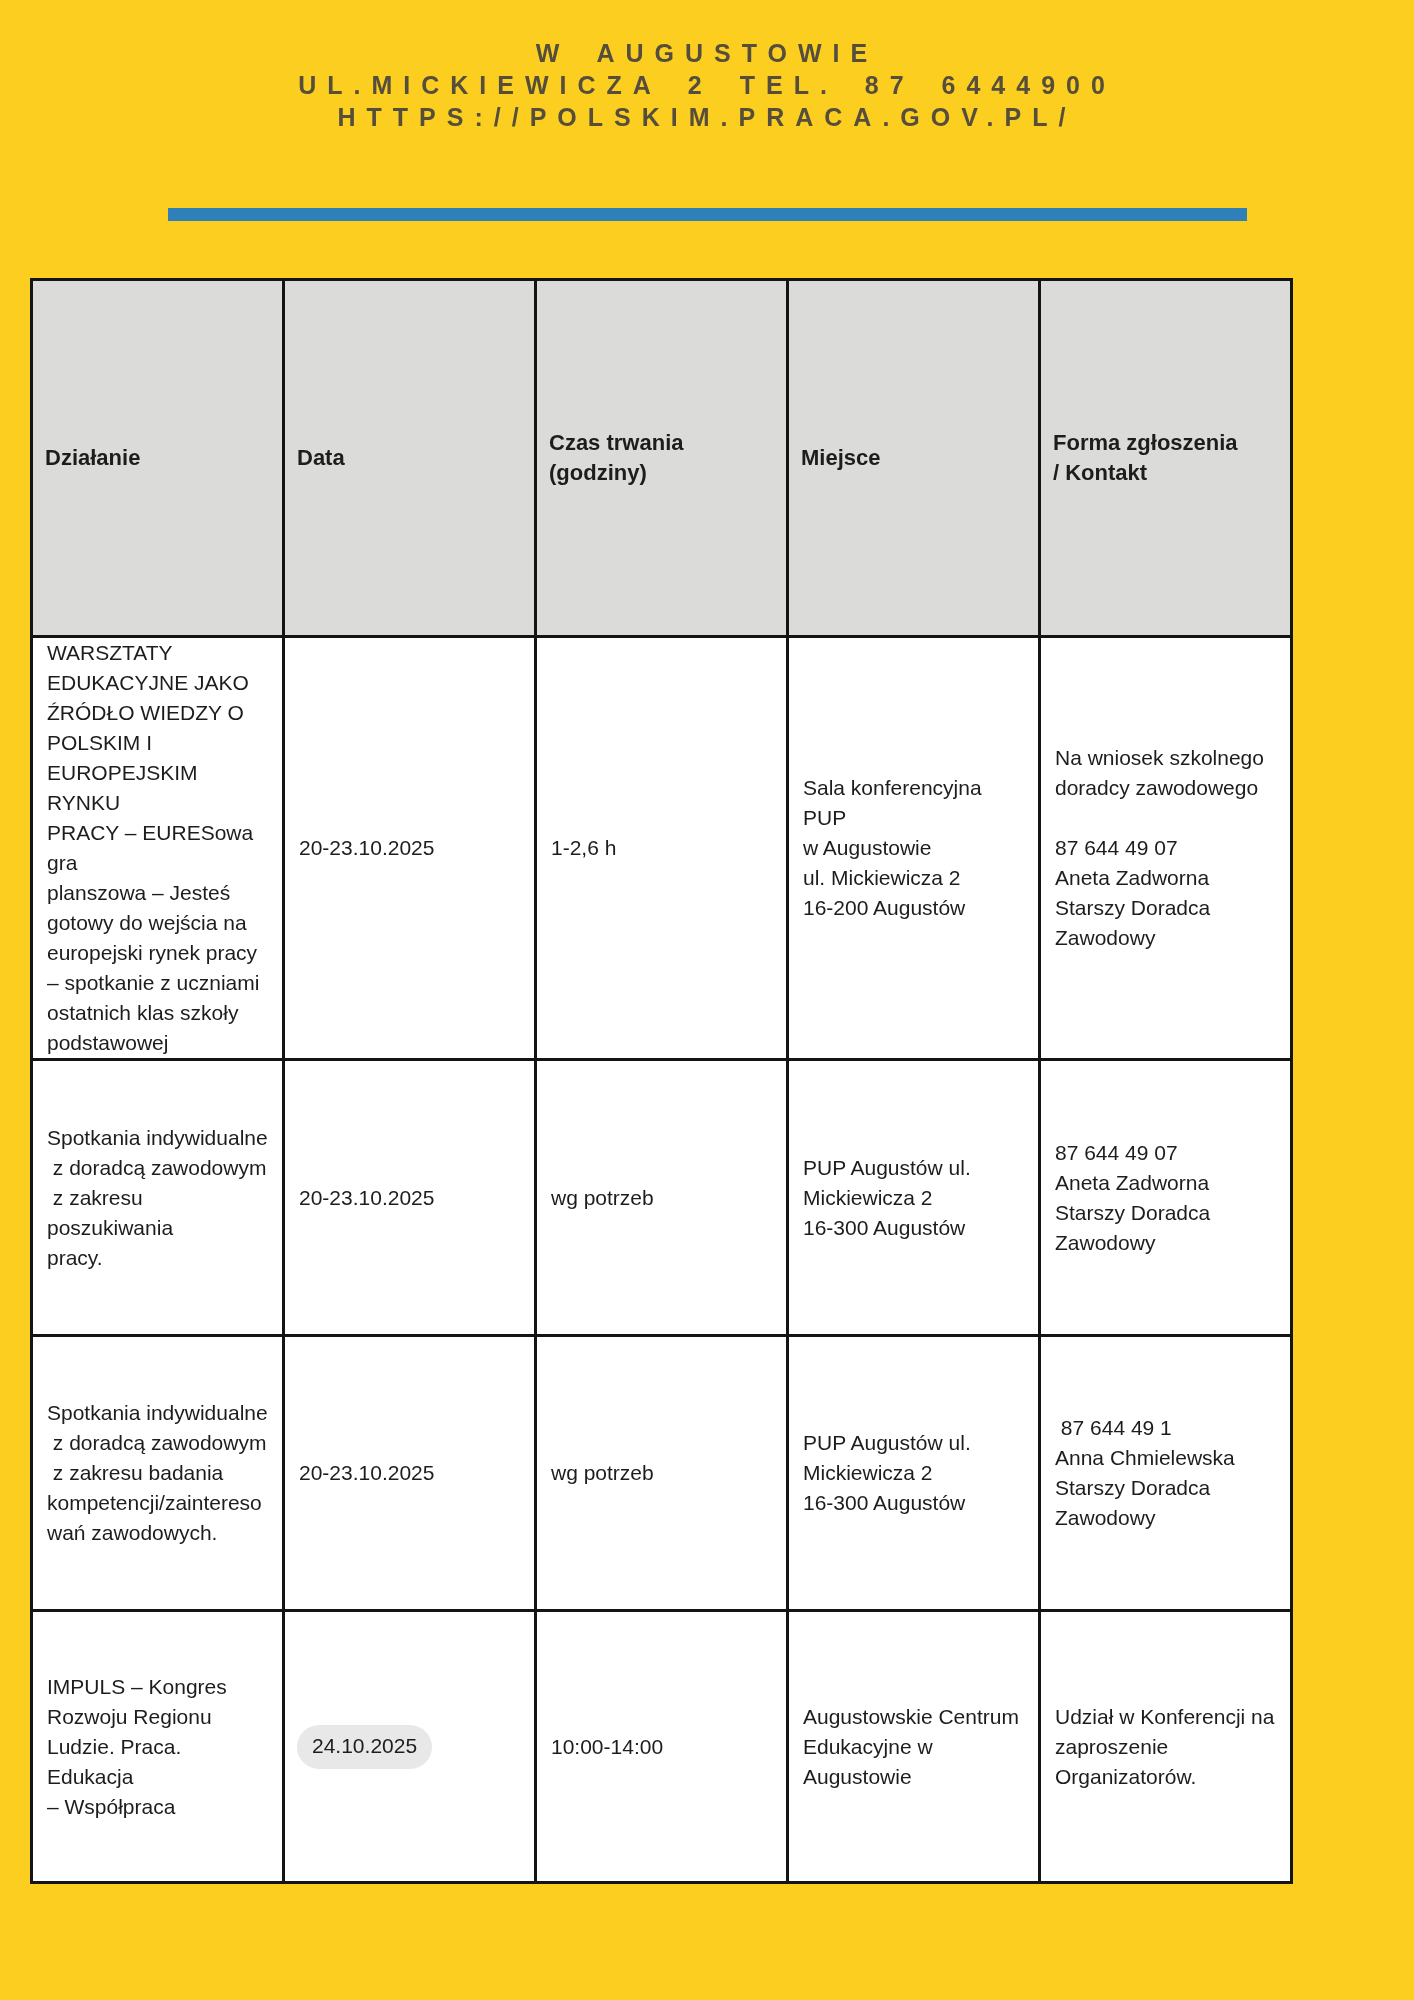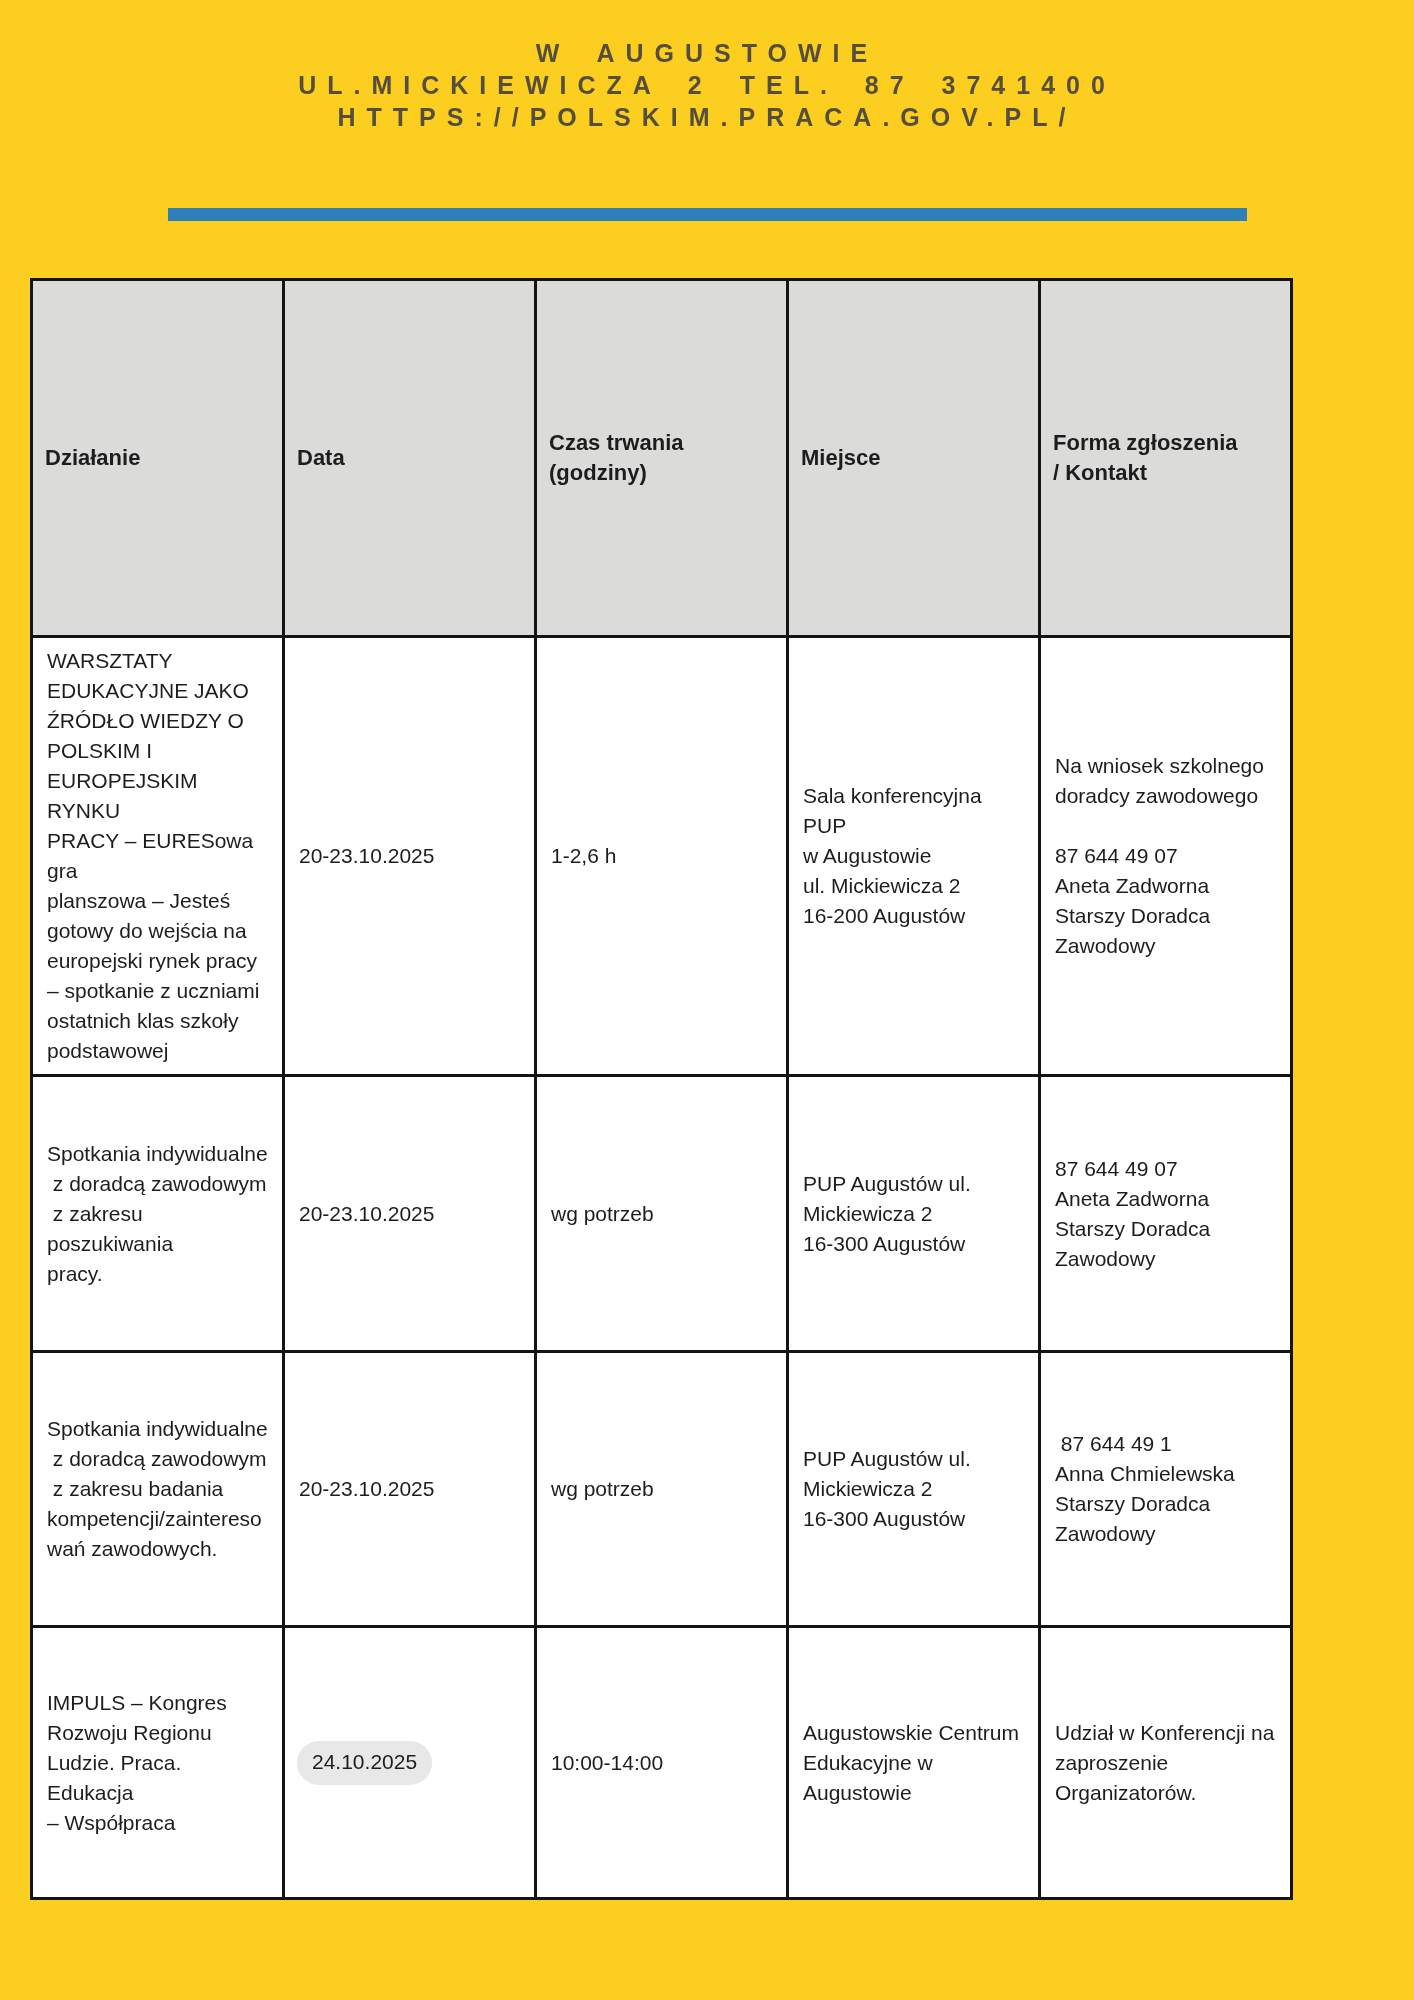--- a/index.html
+++ b/index.html
@@ -58,21 +58,21 @@
     font-size:22px;
     font-weight:700;
     line-height:30px;
     padding:0 12px;
   }
   table.schedule td{
     background:var(--cell-bg);
     font-size:21px;
     font-weight:400;
     line-height:30px;
-    padding:8px 14px;
+    padding:0 14px;
   }
   thead tr{ height:357px; }
   tbody tr:nth-child(1){ height:385px; }
   tbody tr:nth-child(2){ height:276px; }
   tbody tr:nth-child(3){ height:275px; }
   tbody tr:nth-child(4){ height:272px; }
   .pill{
     display:inline-block;
     background:var(--pill);
     border-radius:23px;
@@ -80,21 +80,21 @@
     margin-left:-2px;
   }
 </style>
 </head>
 <body>
 
 <div class="page">
 
   <div class="banner">
     <div class="banner-line">W AUGUSTOWIE</div>
-    <div class="banner-line">UL.MICKIEWICZA 2 TEL. 87 3741400</div>
+    <div class="banner-line">UL.MICKIEWICZA 2 TEL. 87 6444900</div>
     <div class="banner-line">HTTPS://POLSKIM.PRACA.GOV.PL/</div>
   </div>
 
   <div class="divider"></div>
 
   <table class="schedule">
     <thead>
       <tr id="header-row">
           <th>Działanie</th>
           <th>Data</th>

